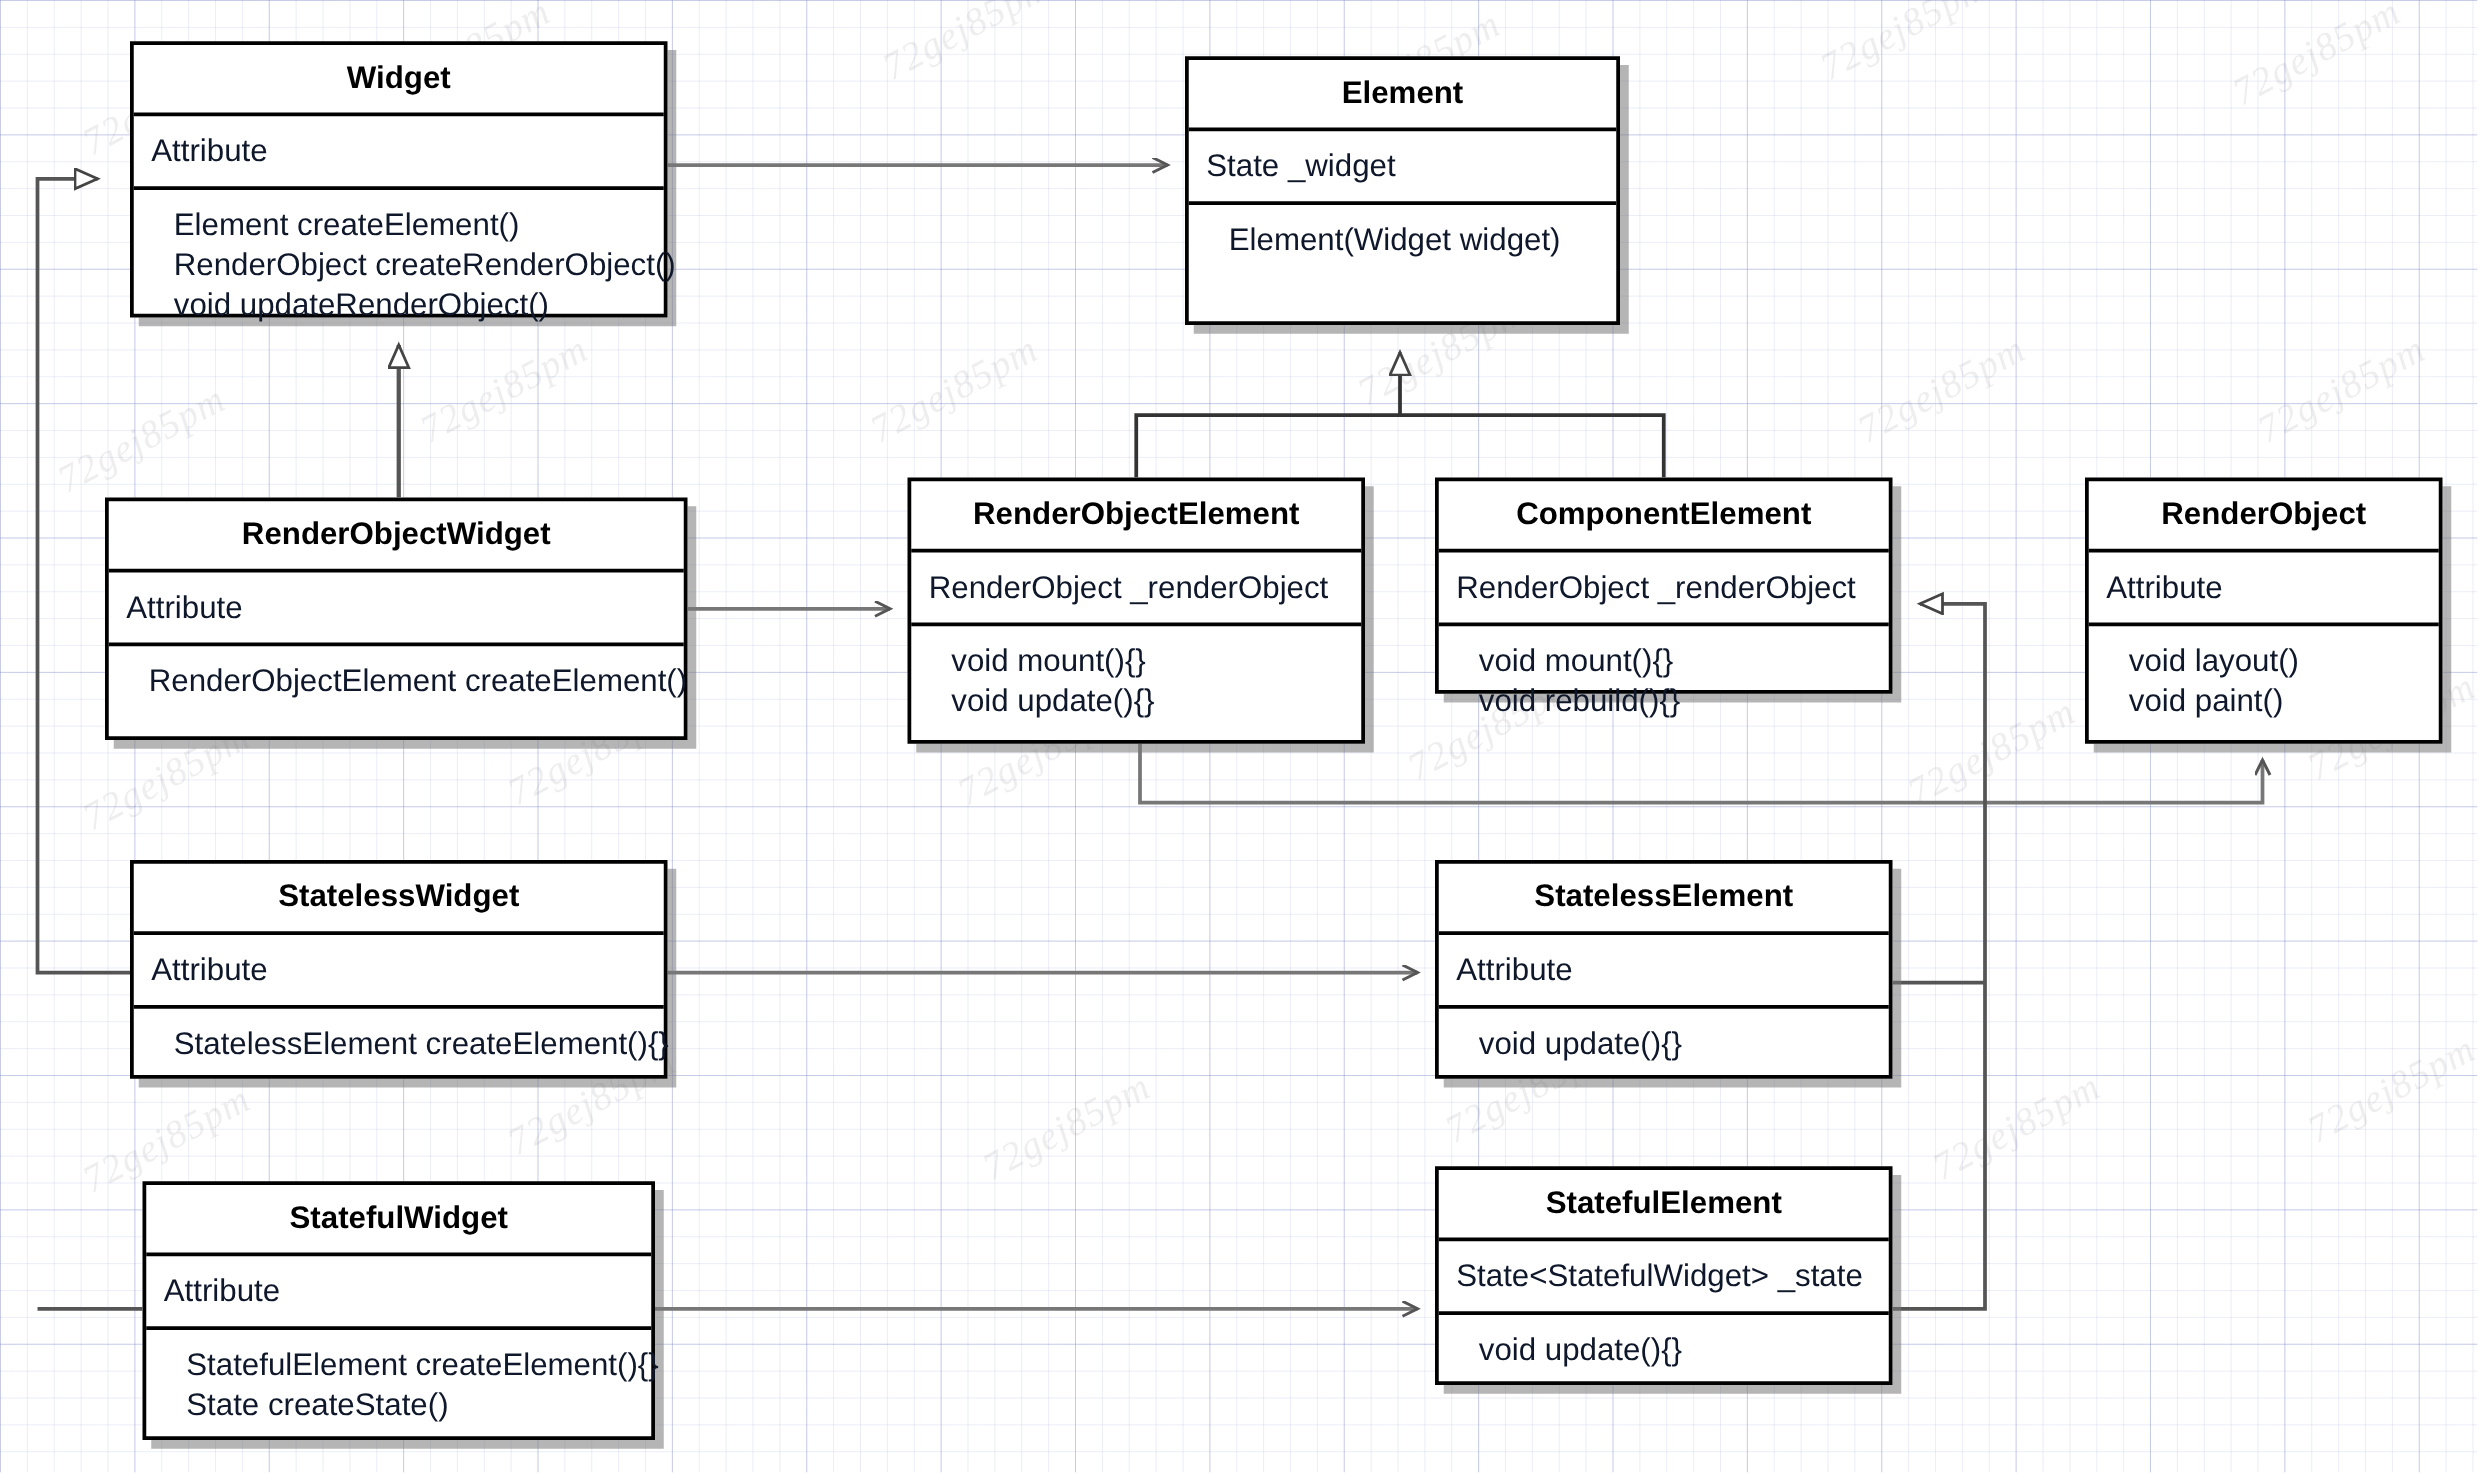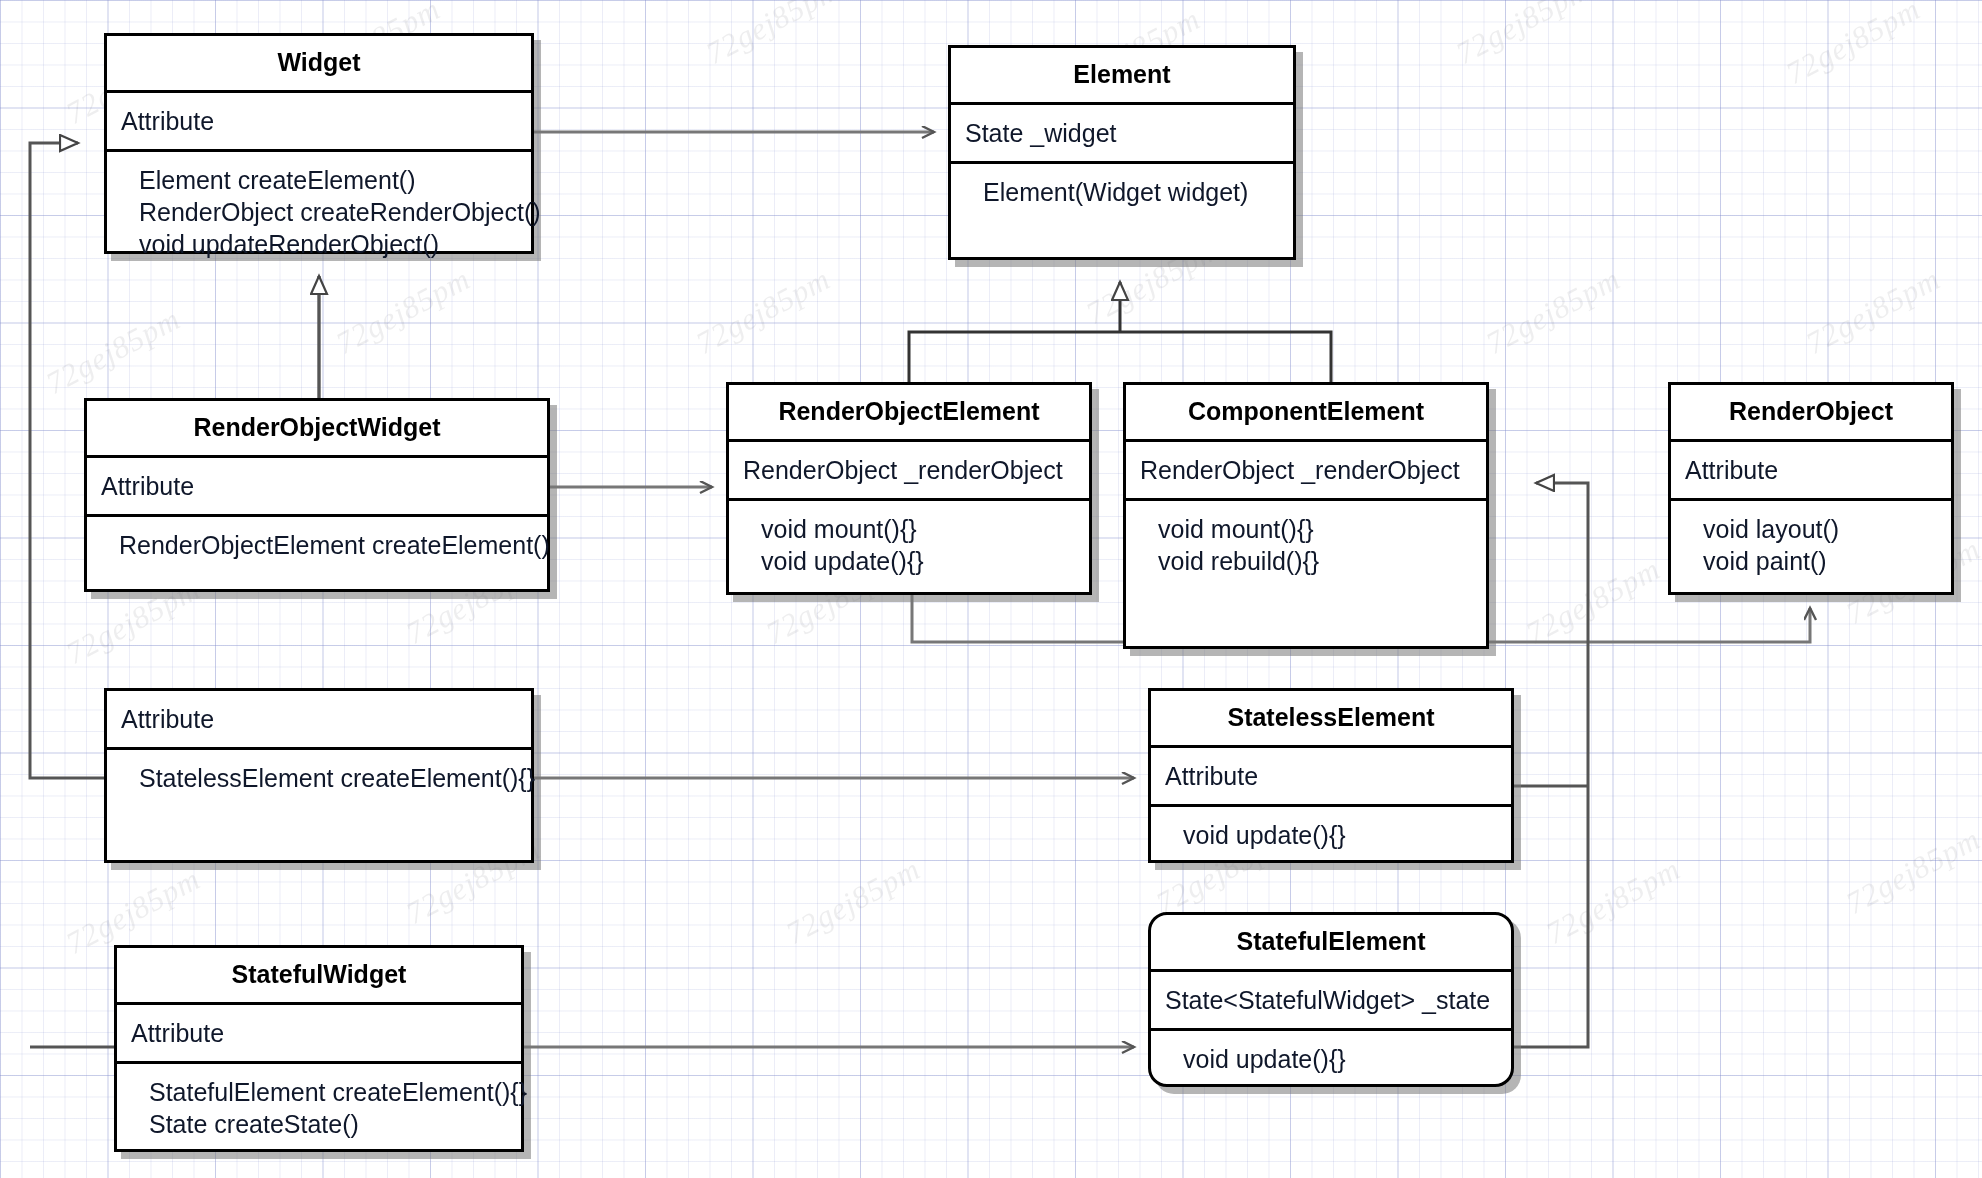--- a/index.html
+++ b/index.html
@@ -192,21 +192,21 @@
     <div class="uml-title">RenderObjectElement</div>
     <div class="uml-section">
       <div class="uml-line">RenderObject _renderObject</div>
     </div>
     <div class="uml-section">
       <div class="uml-line">void mount(){}</div>
       <div class="uml-line">void update(){}</div>
     </div>
   </div>
 
-  <div class="uml-box" style="left:1123px; top:382px; width:366px; height:267px;">
+  <div class="uml-box" style="left:1148px; top:382px; width:366px; height:173px;">
     <div class="uml-title">ComponentElement</div>
     <div class="uml-section">
       <div class="uml-line">RenderObject _renderObject</div>
     </div>
     <div class="uml-section">
       <div class="uml-line">void mount(){}</div>
       <div class="uml-line">void rebuild(){}</div>
     </div>
   </div>
 
@@ -215,20 +215,21 @@
     <div class="uml-section">
       <div class="uml-line">Attribute</div>
     </div>
     <div class="uml-section">
       <div class="uml-line">void layout()</div>
       <div class="uml-line">void paint()</div>
     </div>
   </div>
 
   <div class="uml-box" style="left:104px; top:688px; width:430px; height:175px;">
+    <div class="uml-title">StatelessWidget</div>
     <div class="uml-section">
       <div class="uml-line">Attribute</div>
     </div>
     <div class="uml-section">
       <div class="uml-line">StatelessElement createElement(){}</div>
     </div>
   </div>
 
   <div class="uml-box" style="left:1148px; top:688px; width:366px; height:175px;">
     <div class="uml-title">StatelessElement</div>
@@ -244,21 +245,21 @@
     <div class="uml-title">StatefulWidget</div>
     <div class="uml-section">
       <div class="uml-line">Attribute</div>
     </div>
     <div class="uml-section">
       <div class="uml-line">StatefulElement createElement(){}</div>
       <div class="uml-line">State createState()</div>
     </div>
   </div>
 
-  <div class="uml-box" style="left:1148px; top:912px; width:366px; height:175px;border-radius:19px;">
+  <div class="uml-box" style="left:1148px; top:933px; width:366px; height:175px;">
     <div class="uml-title">StatefulElement</div>
     <div class="uml-section">
       <div class="uml-line">State&lt;StatefulWidget&gt; _state</div>
     </div>
     <div class="uml-section">
       <div class="uml-line">void update(){}</div>
     </div>
   </div>
 
 </div>

